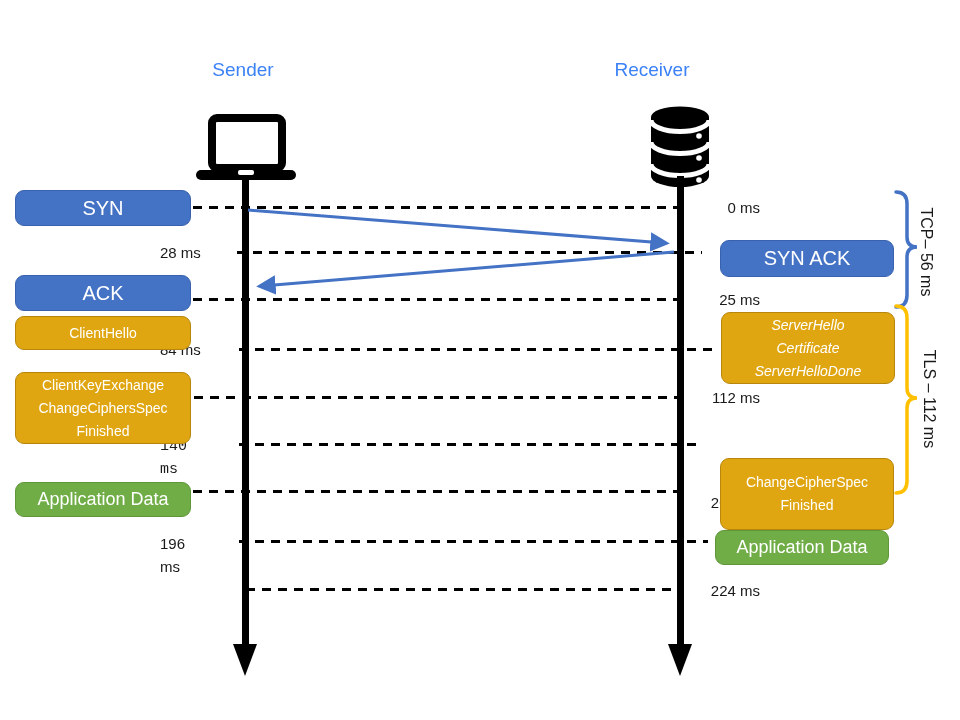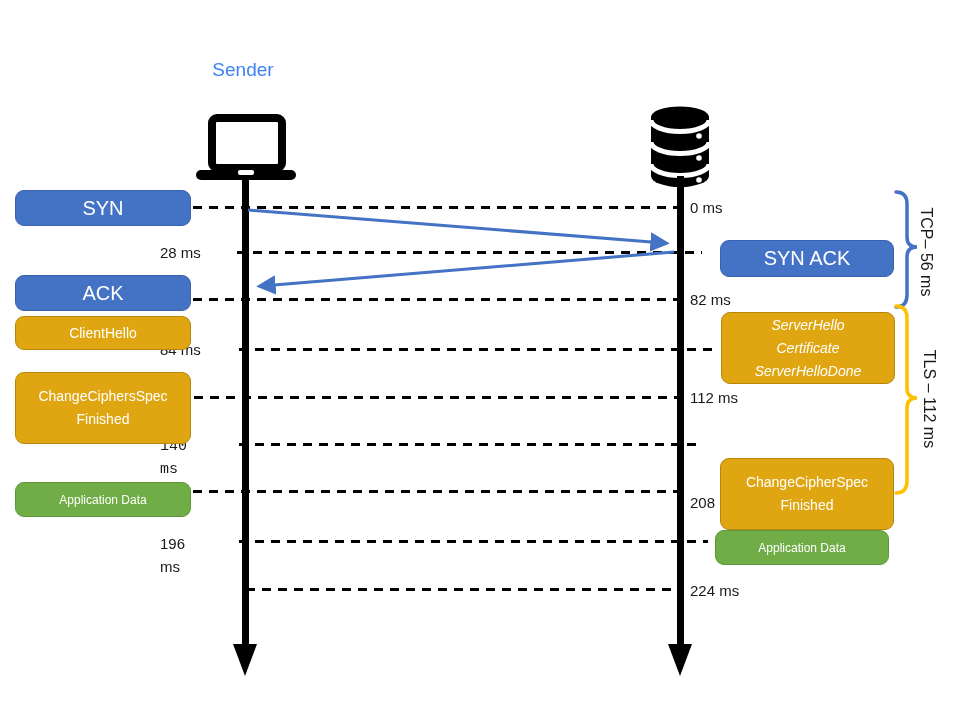--- a/index.html
+++ b/index.html
@@ -30,33 +30,33 @@
   .d28 {top:251px;left:237px;width:465px;}
   .d56 {top:298px;left:193px;width:487px;}
   .d84 {top:348px;left:239px;width:477px;}
   .d112{top:396px;left:194px;width:486px;}
   .d140{top:443px;left:239px;width:463px;}
   .d168{top:490px;left:193px;width:487px;}
   .d196{top:540px;left:239px;width:469px;}
   .d224{top:588px;left:246px;width:435px;}
   
   .tlabel{position:absolute;font-size:15px;color:#1a1a1a;height:20px;line-height:20px;}
-  .t-right{left:690px;width:70px;text-align:left;}
+  .t-right{left:690px;width:70px;text-align:right;}
   .t-left{left:160px;width:75px;text-align:left;}
   .t0{top:198px;} .t56{top:290px;} .t112{top:388px;} .t168{top:493px;} .t224{top:581px;}
   .t28{top:243px;} .t84{top:340px;}
   .t140{top:435px;font-family:Liberation Mono, monospace;} .t196{top:532px;}
   .t-two{line-height:23px;height:46px;}
   .t-two span{display:block;}
   
   .mbox{position:absolute;border-radius:9px;color:#fff;display:flex;flex-direction:column;
     align-items:center;justify-content:center;text-align:center;box-sizing:border-box;}
   .blue-box {background:var(--accent-blue,#4472C4); border:1.5px solid #3961ad;font-size:20px;}
   .gold-box {background:var(--accent-gold,#E0A612); border:1.5px solid #b8860b;font-size:14px;line-height:23px;}
-  .green-box{background:var(--accent-green,#70AD47);border:1.5px solid #5e9638;font-size:12px;}
+  .green-box{background:var(--accent-green,#70AD47);border:1.5px solid #5e9638;font-size:18px;}
   .box-syn   {left:15px;top:190px;width:176px;height:36px;}
   .box-ack   {left:15px;top:275px;width:176px;height:36px;}
   .box-ch    {left:15px;top:316px;width:176px;height:34px;}
   .box-ckx   {left:15px;top:372px;width:176px;height:72px;}
   .box-appl  {left:15px;top:482px;width:176px;height:35px;}
   .box-synack{left:720px;top:240px;width:174px;height:37px;}
   .box-sh    {left:721px;top:312px;width:174px;height:72px;font-style:italic;}
   .box-ccs   {left:720px;top:413px;width:174px;height:72px;margin-top:45px;}
   .box-appr  {left:715px;top:530px;width:174px;height:35px;}
   
@@ -68,20 +68,21 @@
     color:#1a1a1a;transform:rotate(90deg);transform-origin:center;line-height:20px;}
   .label-tcp{left:841px;top:242px;}
   .label-tls{left:844px;top:389px;}
 </style>
 </head>
 <body>
 
 <div class="canvas">
 
   <div class="actor-title sender-title">Sender</div>
+  <div class="actor-title receiver-title">Receiver</div>
 
   <div class="icon laptop-icon">
     <svg width="100" height="72" viewBox="0 0 100 72">
       <rect x="16" y="6" width="70" height="50" rx="5" fill="none" stroke="#000" stroke-width="8"></rect>
       <rect x="0" y="58" width="100" height="10" rx="5" fill="#000"></rect>
       <rect x="42" y="58" width="16" height="5" rx="2" fill="#fff"></rect>
     </svg>
   </div>
 
   <div class="icon db-icon">
@@ -106,21 +107,21 @@
   <div class="dash d28"></div>
   <div class="dash d56"></div>
   <div class="dash d84"></div>
   <div class="dash d112"></div>
   <div class="dash d140"></div>
   <div class="dash d168"></div>
   <div class="dash d196"></div>
   <div class="dash d224"></div>
 
   <div class="tlabel t-right t0">0 ms</div>
-  <div class="tlabel t-right t56">82 ms</div>
+  <div class="tlabel t-right t56">25 ms</div>
   <div class="tlabel t-right t112">112 ms</div>
   <div class="tlabel t-right t168">208 ms</div>
   <div class="tlabel t-right t224">224 ms</div>
 
   <div class="tlabel t-left t28">28 ms</div>
   <div class="tlabel t-left t84">84 ms</div>
   <div class="tlabel t-left t140 t-two">
     <span>140</span>
     <span>ms</span>
   </div>
@@ -132,20 +133,21 @@
   <div class="mbox blue-box box-syn">
     <span>SYN</span>
   </div>
   <div class="mbox gold-box box-ch">
     <span>ClientHello</span>
   </div>
   <div class="mbox blue-box box-ack">
     <span>ACK</span>
   </div>
   <div class="mbox gold-box box-ckx">
+    <span>ClientKeyExchange</span>
     <span>ChangeCiphersSpec</span>
     <span>Finished</span>
   </div>
   <div class="mbox green-box box-appl">
     <span>Application Data</span>
   </div>
 
   <div class="mbox blue-box box-synack">
     <span>SYN ACK</span>
   </div>

